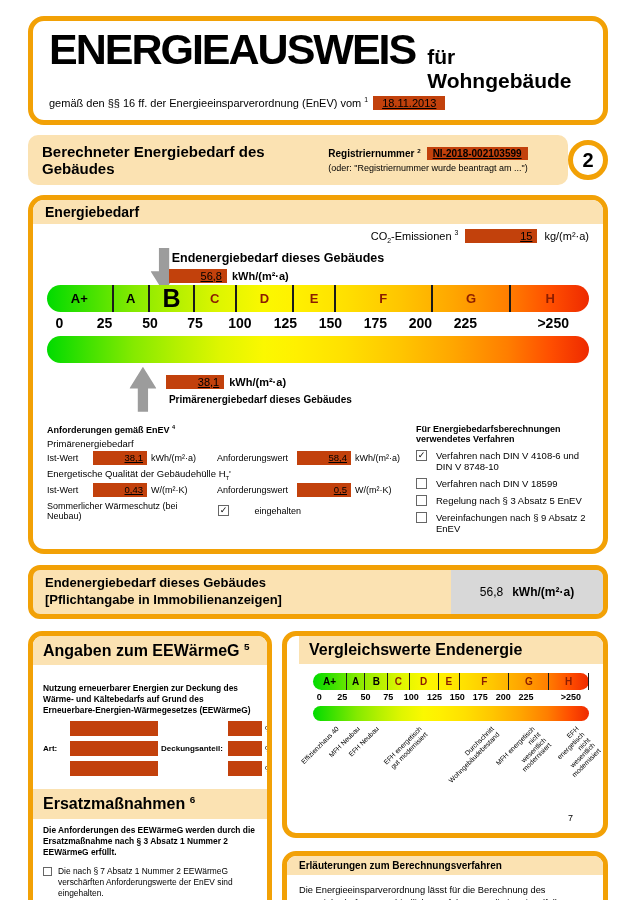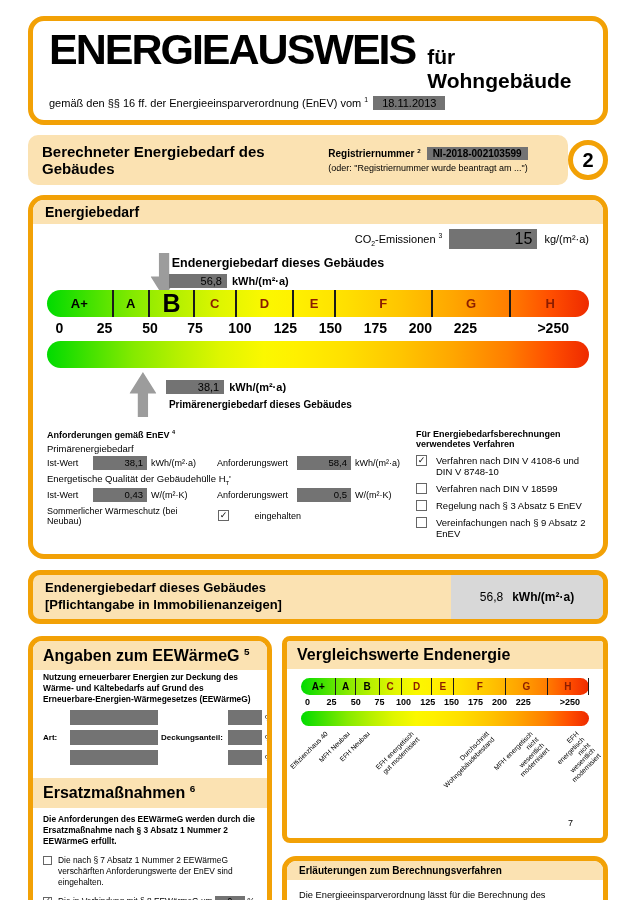--- a/index.html
+++ b/index.html
@@ -5,21 +5,21 @@
   * { box-sizing: border-box; margin: 0; padding: 0; }
   html, body { background: #fff; }
   body {
     width: 636px; height: 900px; position: relative; overflow: hidden;
     font-family: "Liberation Sans", sans-serif; color: #000;
   }
   .page { position: absolute; inset: 0; padding: 16px 28px; }
 
   .obox { border: 5px solid #F2A106; border-radius: 16px; background: #fff; overflow: hidden; }
   .band { background: #FBE2B2; font-weight: bold; padding: 4px 12px; }
-  .gfield { background: #737373; display: inline-block; }
+  .gfield { background: #c2410c; display: inline-block; text-decoration: underline; }
 
   
   .hd { padding: 6px 16px 10px; }
   .title-row { display: flex; align-items: baseline; gap: 12px; }
   .main-title { font-size: 43px; font-weight: bold; letter-spacing: -2px; line-height: 1.05; }
   .title-suffix { font-size: 21px; font-weight: bold; }
   .law-row { font-size: 11px; margin-top: 3px; display: flex; align-items: baseline; gap: 5px; }
   .date-box { padding: 1px 9px; font-size: 11px; }
   .sup { font-size: 0.62em; vertical-align: super; }
   .sub { font-size: 0.62em; vertical-align: sub; }
@@ -32,21 +32,21 @@
   .reg-line { font-size: 10px; font-weight: bold; display: flex; align-items: baseline; gap: 6px; }
   .reg-val { padding: 1px 6px; font-weight: bold; }
   .reg-alt { font-size: 9px; margin-top: 3px; }
   .page-circle { width: 40px; height: 40px; border-radius: 50%; border: 5px solid #F2A106; background: #fff; display: flex; align-items: center; justify-content: center; font-size: 20px; font-weight: bold; flex: none; }
 
   
   .eb { margin-top: 10px; }
   .band-h1 { font-size: 14px; }
   .eb-content { padding: 5px 14px 9px; }
   .co2-row { display: flex; justify-content: flex-end; align-items: center; gap: 7px; font-size: 11px; }
-  .co2-box { width: 88px; text-align: right; padding: 1px 5px; font-size: 16px; }
+  .co2-box { width: 72px; text-align: right; padding: 1px 5px; font-size: 11px; }
 
   .scale-area { position: relative; height: 168px; margin-top: 4px; }
   .arrow { position: absolute; width: 27px; height: 45px; background: #9C9C9C; transform: translateX(-50%); }
   .arrow-down { top: 0; left: 21.6%; clip-path: polygon(31% 0, 69% 0, 69% 52%, 100% 52%, 50% 100%, 0 52%, 31% 52%); }
   .arrow-up { top: 119px; left: 17.7%; clip-path: polygon(50% 0, 100% 48%, 69% 48%, 69% 100%, 31% 100%, 31% 48%, 0 48%); }
   .lbl-end { position: absolute; left: 23%; top: 3px; font-size: 12.5px; font-weight: bold; }
   .val-row { position: absolute; display: flex; align-items: center; gap: 5px; font-size: 11px; }
   .val-end { left: 22.5%; top: 21px; }
   .val-box { width: 58px; text-align: right; padding: 1px 5px; }
   .unit-b { font-weight: bold; }
@@ -80,21 +80,21 @@
   
   .ee-bar { margin-top: 11px; border: 5px solid #F2A106; border-radius: 12px; background: #FBE2B2; display: flex; overflow: hidden; }
   .ee-left { flex: 1; padding: 5px 12px; font-size: 13px; font-weight: bold; line-height: 1.3; }
   .ee-right { background: #D8D8D8; width: 152px; display: flex; align-items: center; justify-content: center; gap: 9px; font-size: 12px; }
 
   
   .cols { display: flex; gap: 10px; margin-top: 12px; align-items: flex-start; }
   .col-l { width: 244px; flex: none; border-radius: 14px; }
   .col-r { flex: 1; display: flex; flex-direction: column; gap: 13px; }
   .band-h2 { font-size: 16px; padding: 5px 10px; }
-  .ee-body { padding: 2px 10px 8px; border-radius: 31px; }
+  .ee-body { padding: 18px 10px 8px; border-radius: 31px; }
   .small-bold { font-size: 8.4px; font-weight: bold; line-height: 1.32; }
   .fieldrow { display: grid; grid-template-columns: 24px 88px 64px 34px 10px; column-gap: 3px; align-items: center; margin: 5px 0; font-size: 8px; font-weight: bold; }
   .fieldrow .gfield { height: 15px; width: 100%; }
   .pct { font-weight: normal; font-size: 9px; }
 
   .ers-body { padding: 6px 10px 10px; font-size: 8.4px; line-height: 1.3; }
   .ers-cb { display: flex; gap: 6px; margin-top: 8px; align-items: flex-start; }
   .ers-cb .cb { width: 9px; height: 9px; font-size: 8px; margin-top: 1px; }
   .inline-g { width: 30px; height: 11px; text-align: center; font-size: 8.4px; vertical-align: middle; }
 
@@ -296,21 +296,21 @@
         </div>
         <div class="ers-cb">
           <span class="cb">✓</span>
           <span><span>Die in Verbindung mit § 8 EEWärmeG um</span> <span class="gfield inline-g">0</span> <span>%</span> </span>
         </div>
 
       </div>
     </div>
 
     <div class="col-r">
-      <div class="obox" style="border-radius:8px;">
+      <div class="obox" style="border-radius:14px;padding-left:12px;">
         <div class="band band-h2">Vergleichswerte Endenergie</div>
         <div class="vg-body">
           <div class="sc2">
             <div class="bar-letters-sm grad">
               <span class="bandcell w0">A+</span>
               <span class="bandcell w1">A</span>
               <span class="bandcell w2">B</span>
               <span class="bandcell w3 letter-red">C</span>
               <span class="bandcell w4 letter-red">D</span>
               <span class="bandcell w5 letter-red">E</span>

